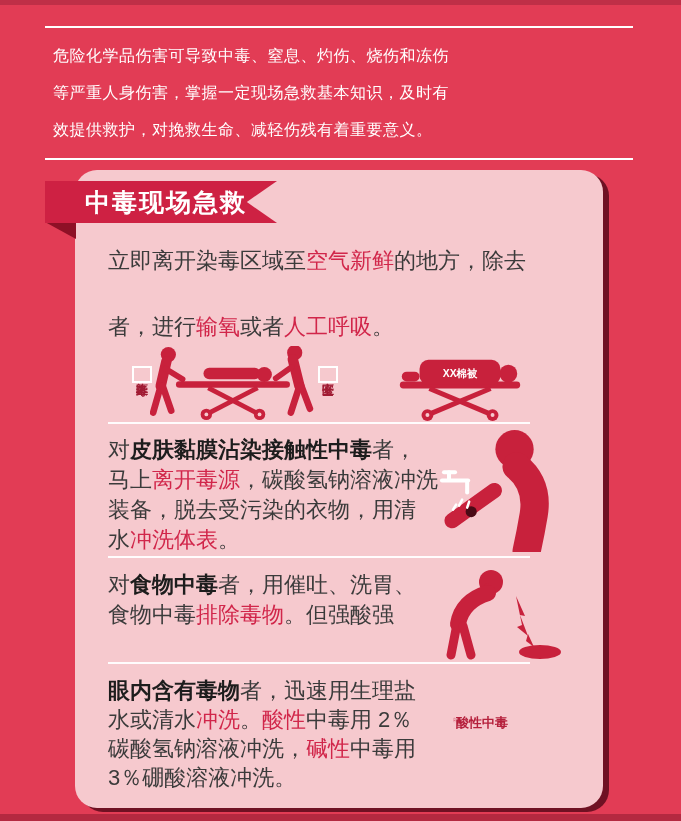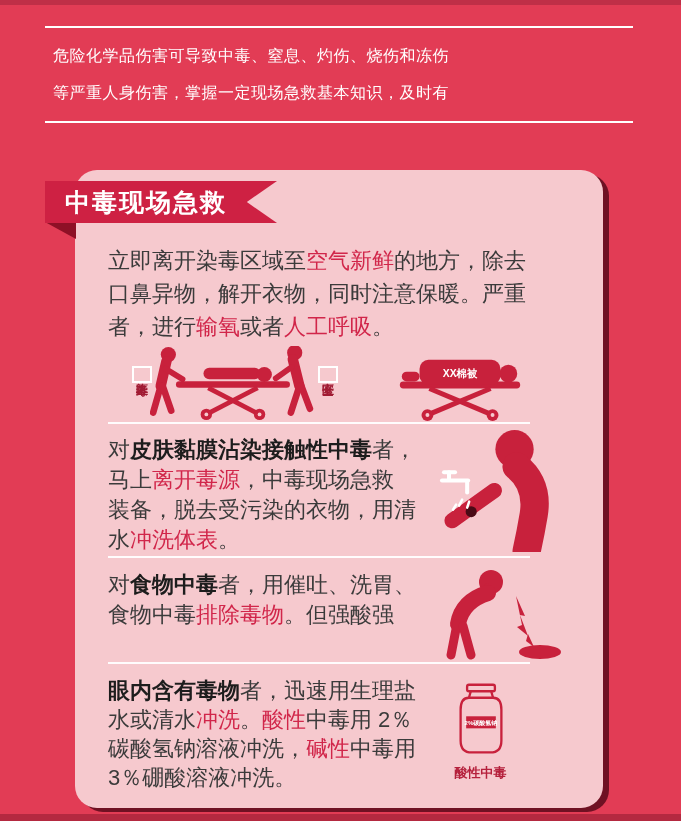--- a/index.html
+++ b/index.html
@@ -20,21 +20,21 @@
   .rule{height:2px;background:#ffffff;border:none;}
   .intro-text{margin:9px 0 10px 8px;font-size:16px;line-height:37px;color:#ffffff;letter-spacing:0.5px;white-space:nowrap;}
 
   
   .panel{position:absolute;left:75px;top:170px;width:528px;height:638px;background:var(--panel);
          border-radius:22px;box-shadow:6px 4px 0 0 var(--panel-shadow);z-index:1;}
 
   
   .ribbon{position:absolute;left:45px;top:181px;width:232px;height:42px;background:var(--ribbon);
           clip-path:polygon(0 0,100% 0,87% 50%,100% 100%,0 100%);z-index:3;}
-  .ribbon-title{display:block;padding-left:20px;line-height:42px;font-size:25px;font-weight:bold;
+  .ribbon-title{display:block;padding-left:40px;line-height:42px;font-size:25px;font-weight:bold;
           color:#ffffff;letter-spacing:2px;white-space:nowrap;}
   .ribbon-fold{position:absolute;left:45px;top:222px;width:31px;height:17px;background:var(--ribbon-fold);
           clip-path:polygon(0 0,100% 0,100% 100%);z-index:2;}
 
   
   .para{position:absolute;font-size:22px;color:var(--body-text);white-space:nowrap;}
   .para .red{color:var(--accent);}
   .para .bold{font-weight:bold;color:var(--bold-text);}
   .divider{position:absolute;left:33px;width:422px;height:2px;background:#ffffff;opacity:.95;}
 
@@ -50,38 +50,38 @@
   .carry-svg{position:absolute;left:30px;top:2px;}
   .gurney-svg{position:absolute;left:275px;top:4px;}
   .zone-label{position:absolute;top:22px;width:20px;padding:5px 2px;border:2px solid #ffffff;
       color:var(--zone-label);font-size:12px;font-weight:bold;line-height:13px;
       writing-mode:vertical-rl;text-orientation:upright;letter-spacing:1px;text-align:center;}
   .zone-left{left:12px;} .zone-right{left:198px;}
   .wash-svg{position:absolute;left:360px;top:258px;}
   .vomit-svg{position:absolute;left:355px;top:398px;}
 
   .bottles{position:absolute;left:378px;top:512px;width:120px;display:flex;gap:10px;}
-  .bottle{display:flex;flex-direction:column;align-items:center;width:55px;}
+  .bottle{display:flex;align-items:center;width:55px;}
   .bottle-caption{margin-top:6px;font-size:13px;font-weight:bold;color:var(--caption);white-space:nowrap;}
 </style>
 </head>
 <body>
 
 <div class="poster">
   <div class="top-strip"></div>
 
   <div class="intro">
     <div class="rule"></div>
-    <p class="intro-text"><span>危险化学品伤害可导致中毒、窒息、灼伤、烧伤和冻伤</span><br><span>等严重人身伤害，掌握一定现场急救基本知识，及时有</span><br></p>
+    <p class="intro-text"><span>危险化学品伤害可导致中毒、窒息、灼伤、烧伤和冻伤</span><br><span>等严重人身伤害，掌握一定现场急救基本知识，及时有</span><br><span>效提供救护，对挽救生命、减轻伤残有着重要意义。</span></p>
     <div class="rule"></div>
   </div>
 
   <div class="panel">
 
-    <p class="para s1-text"><span>立即离开染毒区域至</span><span class="red">空气新鲜</span><span>的地方，除去</span><br><span>口鼻异物，解开衣物，同时注意保暖。严重</span><br><span>者，进行</span><span class="red">输氧</span><span>或者</span><span class="red">人工呼吸</span><span>。</span></p>
+    <p class="para s1-text"><span>立即离开染毒区域至</span><span class="red">空气新鲜</span><span>的地方，除去</span><br><br><span>者，进行</span><span class="red">输氧</span><span>或者</span><span class="red">人工呼吸</span><span>。</span></p>
 
     <div class="s1-ill">
       <div class="zone-label zone-left">染毒区</div>
       <svg class="carry-svg ill" width="164" height="76" viewBox="0 0 170 80">
         <g fill="currentColor" stroke="currentColor">
 
           <circle cx="18" cy="9" r="8" stroke="none"></circle>
           <line x1="16" y1="16" x2="10" y2="42" stroke-width="11" stroke-linecap="round"></line>
           <line x1="15" y1="24" x2="33" y2="35" stroke-width="6" stroke-linecap="round"></line>
           <line x1="10" y1="42" x2="2" y2="70" stroke-width="7" stroke-linecap="round"></line>
@@ -117,21 +117,21 @@
           <circle cx="98" cy="68" r="6" stroke="none"></circle>
           <circle cx="32" cy="68" r="2" fill="#f6c9ce" stroke="none"></circle>
           <circle cx="98" cy="68" r="2" fill="#f6c9ce" stroke="none"></circle>
           <text x="65" y="29" text-anchor="middle" font-size="10.5" font-weight="bold" fill="#ffffff" stroke="none">XX棉被</text>
         </g>
       </svg>
     </div>
 
     <div class="divider divider-1"></div>
 
-    <p class="para s2-text"><span>对</span><span class="bold">皮肤黏膜沾染接触性中毒</span><span>者，</span><br><span>马上</span><span class="red">离开毒源</span><span>，中毒现场急救</span><br><span>装备，脱去受污染的衣物，用清</span><br><span>水</span><span class="red">冲洗体表</span><span>。</span></p>
+    <p class="para s2-text"><span>对</span><span class="bold">皮肤黏膜沾染接触性中毒</span><span>者，</span><br><span>马上</span><span class="red">离开毒源</span><span>，碳酸氢钠溶液冲洗</span><br><span>装备，脱去受污染的衣物，用清</span><br><span>水</span><span class="red">冲洗体表</span><span>。</span></p>
     <svg class="wash-svg ill" width="148" height="124" viewBox="0 0 145 123">
       <g fill="currentColor" stroke="currentColor">
         <circle cx="78" cy="21" r="19" stroke="none"></circle>
         <path d="M80 38 Q102 56 97 86 Q94 104 90 122" fill="none" stroke-width="28" stroke-linecap="round"></path>
         <line x1="58" y1="62" x2="16" y2="92" stroke-width="15" stroke-linecap="round"></line>
         <circle cx="35" cy="83" r="5.5" fill="#4a0a16" stroke="none"></circle>
         <g stroke="#ffffff" fill="none" stroke-width="4" stroke-linecap="round">
           <path d="M6 52 H32"></path>
           <path d="M13 44 V51"></path>
           <path d="M8 44 H19"></path>

